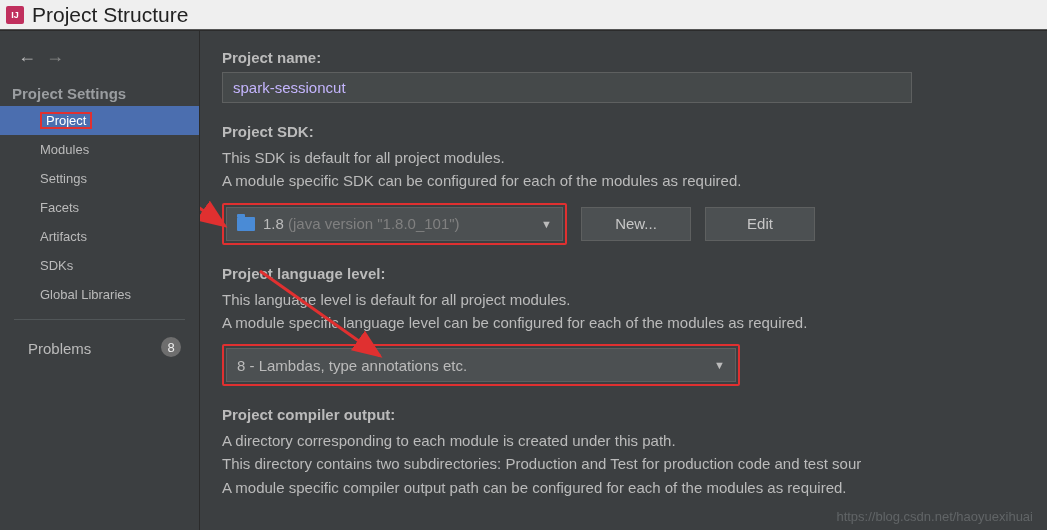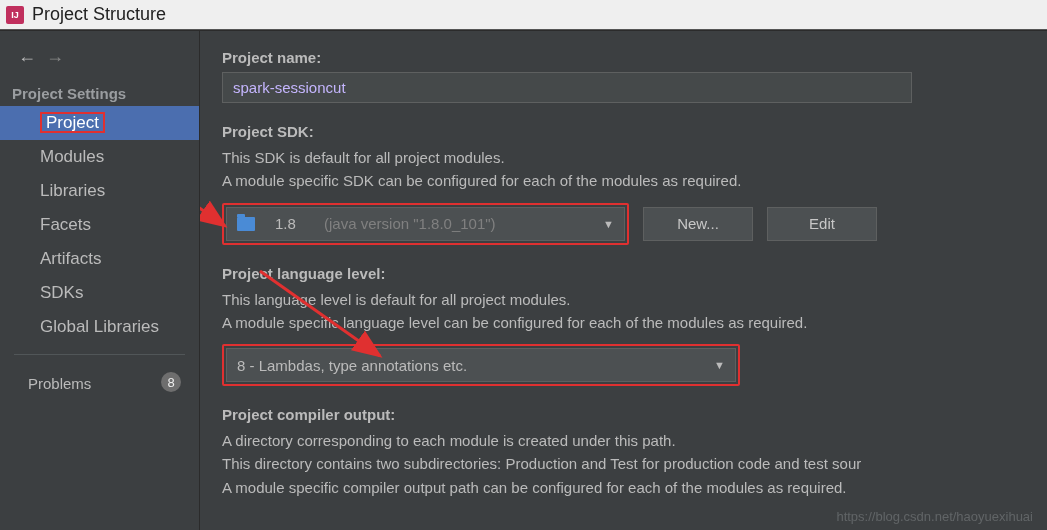--- a/index.html
+++ b/index.html
@@ -14,21 +14,21 @@
     position: relative;
   }
   .titlebar {
     height: 30px;
     background: #efefef;
     color: #222;
     display: flex;
     align-items: center;
     padding: 0 6px;
     border-bottom: 1px solid #555;
-    font-size: 18px;
+    font-size: 21px;
     text-align: center;
   }
   .titlebar .logo {
     width: 18px; height: 18px;
     background: #c02f5d;
     margin-right: 8px;
     border-radius: 2px;
     position: relative;
     display: inline-flex;
     align-items: center;
@@ -66,21 +66,21 @@
   .section-header {
     color: #9a9da0;
     font-weight: bold;
     padding: 6px 12px 4px;
     font-size: 15px;
   }
   .side-item {
     padding: 7px 18px 7px 40px;
     color: #bbbbbb;
     cursor: pointer;
-    font-size: 17px;
+    font-size: 13px;
   }
   .side-item.selected {
     background: #4b6eaf;
     color: #fff;
   }
   .highlight-red {
     outline: 2px solid #e03030;
     outline-offset: -2px;
   }
   .side-divider {
@@ -144,21 +144,21 @@
     padding: 0 10px;
     position: relative;
     font-size: 15px;
   }
   .dropdown .caret {
     position: absolute;
     right: 10px;
     color: #bbb;
     font-size: 11px;
   }
-  .dropdown.sdk { width: 399px; gap: 12px; }
+  .dropdown.sdk { width: 337px; }
   .dropdown.lang { width: 510px; }
   .folder-icon {
     width: 18px; height: 14px;
     background: #4a8bd6;
     border-radius: 1px;
     margin-right: 8px;
     position: relative;
   }
   .folder-icon::before {
     content: "";
@@ -213,21 +213,21 @@
     <div class="nav-arrows">
       <span class="back">←</span>
       <span>→</span>
     </div>
 
     <div class="section-header">Project Settings</div>
     <div class="side-item selected">
       <span class="highlight-red" style="padding:1px 6px;">Project</span>
     </div>
     <div class="side-item"><span>Modules</span></div>
-    <div class="side-item"><span>Libraries</span></div>
+    <div class="side-item"><span>Settings</span></div>
     <div class="side-item"><span>Facets</span></div>
     <div class="side-item"><span>Artifacts</span></div>
 
     <div class="side-item"><span>SDKs</span></div>
     <div class="side-item"><span>Global Libraries</span></div>
 
     <div class="side-divider"></div>
 
     <div class="problems-row">
       <span>Problems</span>

